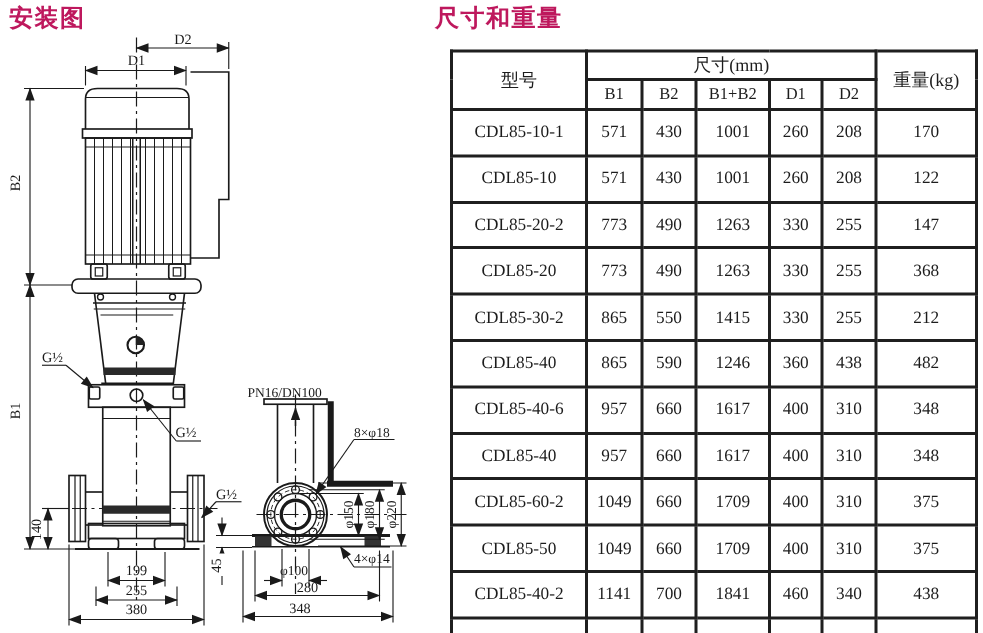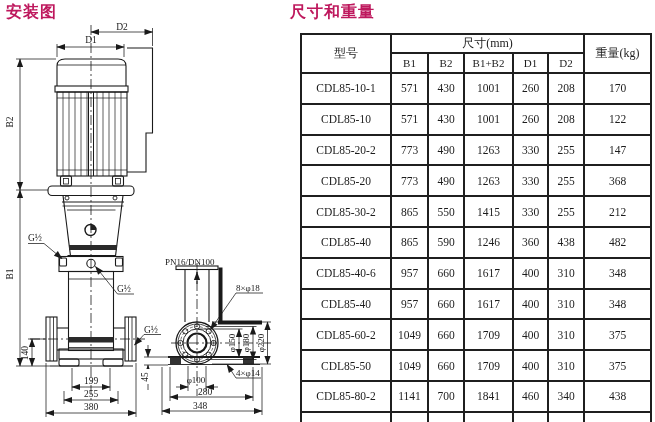--- a/index.html
+++ b/index.html
@@ -364,21 +364,21 @@
       <tr>
         <td>CDL85-50</td>
         <td>1049</td>
         <td>660</td>
         <td>1709</td>
         <td>400</td>
         <td>310</td>
         <td>375</td>
       </tr>
       <tr>
-        <td>CDL85-80-2</td>
+        <td>CDL85-40-2</td>
         <td>1141</td>
         <td>700</td>
         <td>1841</td>
         <td>460</td>
         <td>340</td>
         <td>438</td>
       </tr>
       <tr>
         <td>CDL85-60</td>
         <td>1141</td>

